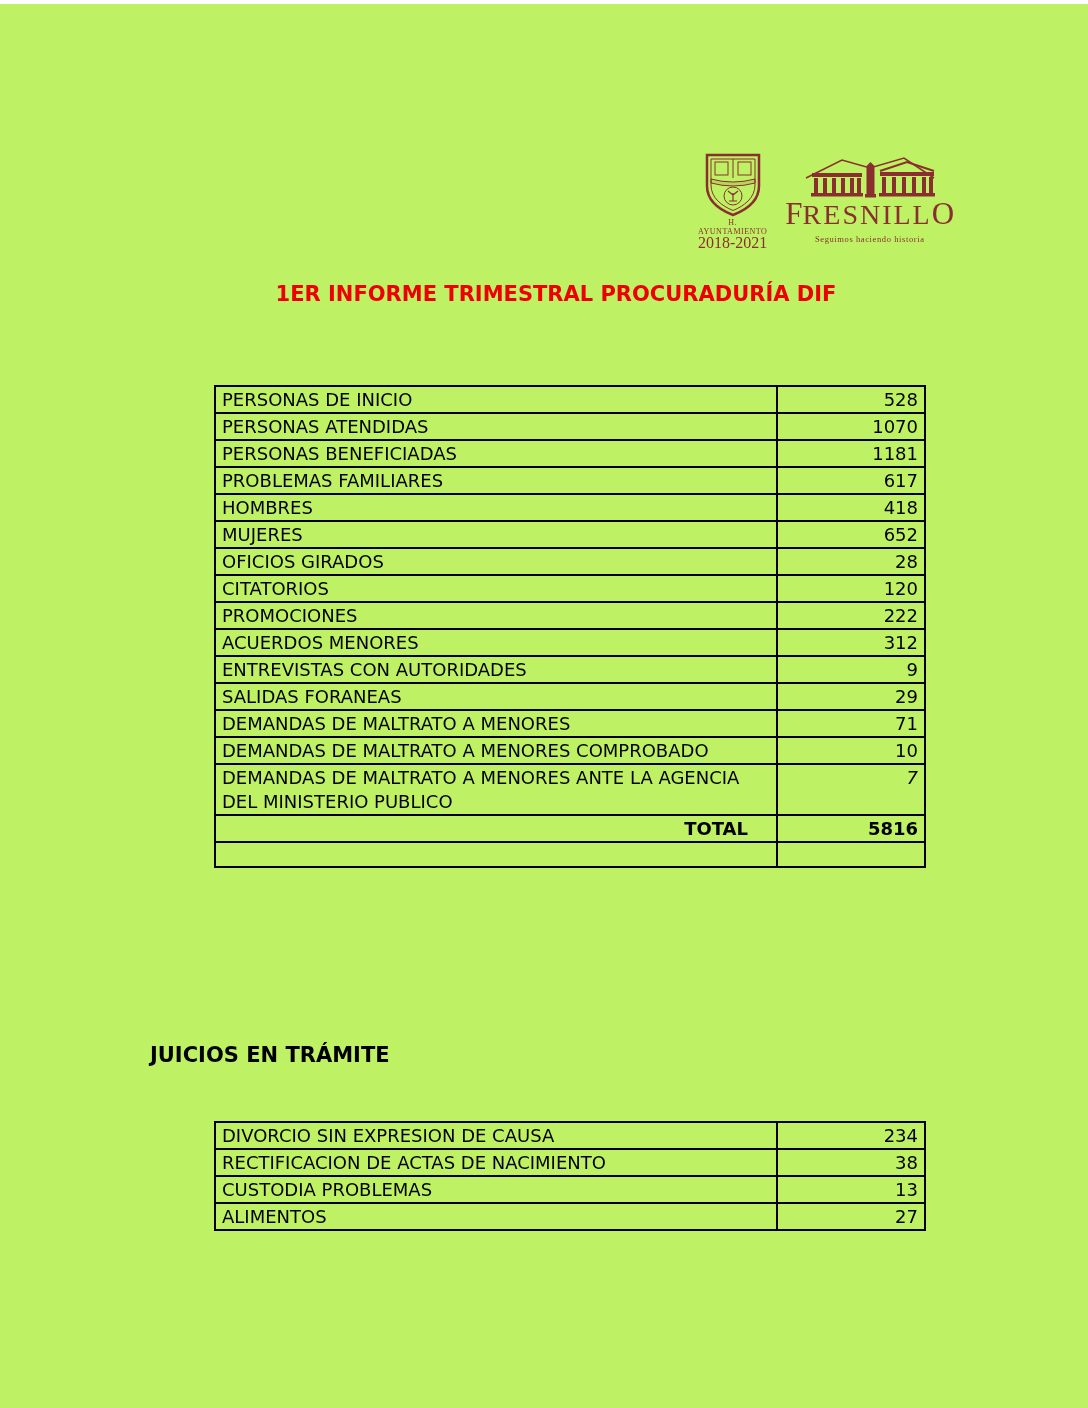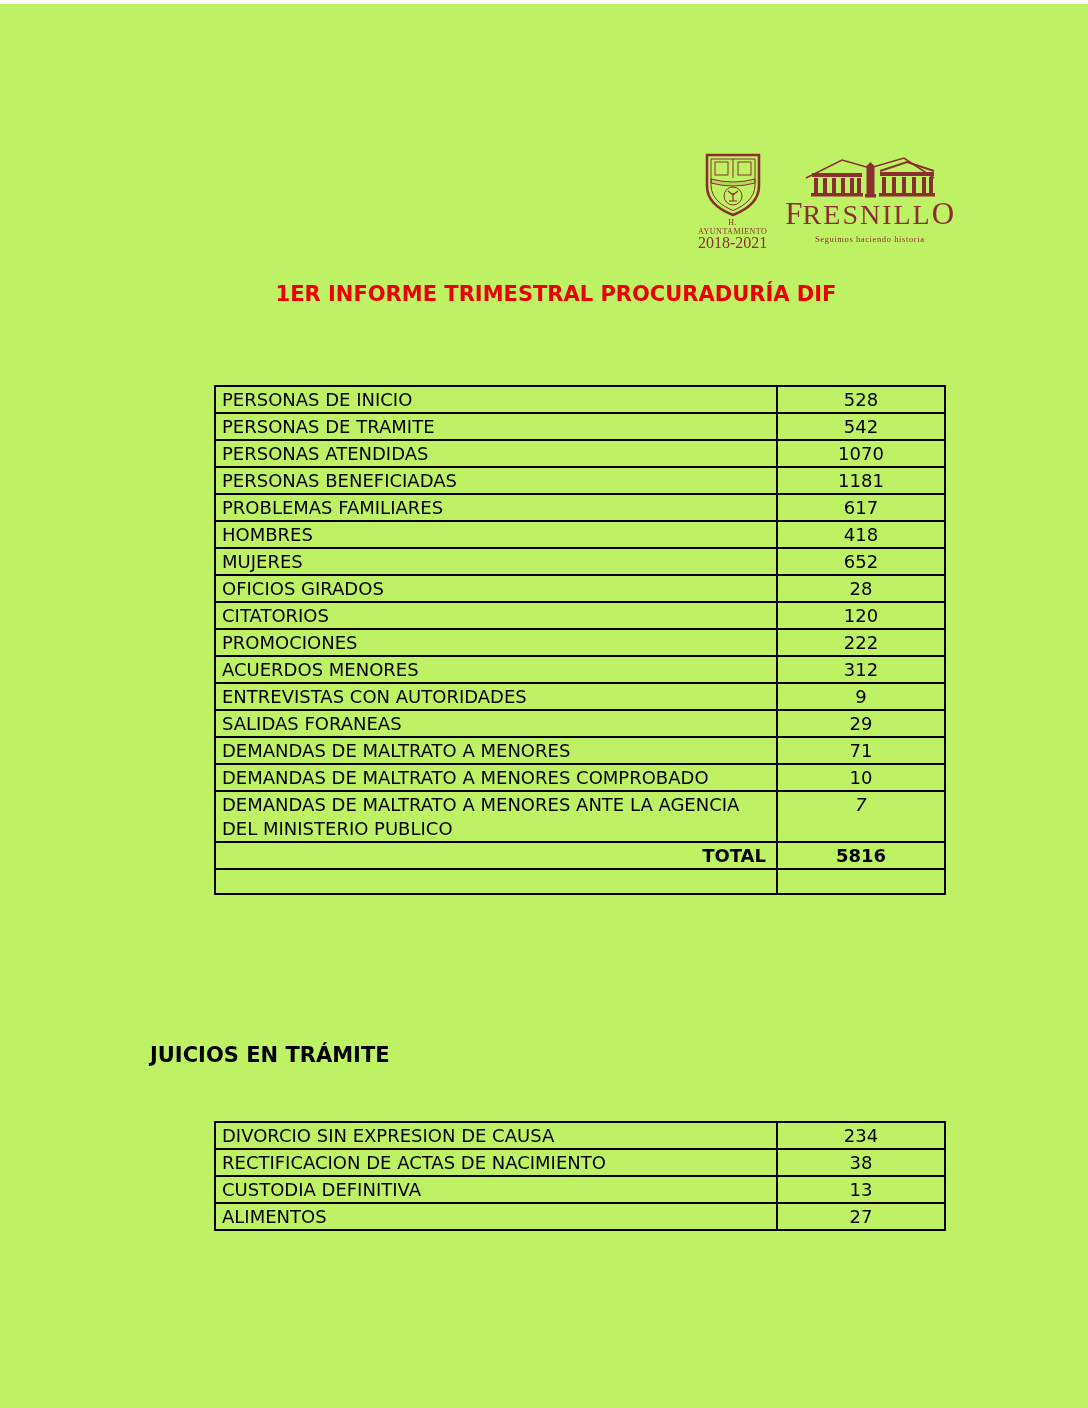--- a/index.html
+++ b/index.html
@@ -56,25 +56,25 @@
   }
   table.data-table td{
     border:2px solid #000;
     vertical-align:top;
     line-height:24px;
     padding:1px 6px 0 6px;
     height:25px;
     overflow:hidden;
   }
   td.lbl{width:562px;text-align:left;}
-  td.val{width:168px;text-align:center;}
+  td.val{width:148px;text-align:right;}
   td.lbl.justify{text-align:justify;}
   td.val.italic{font-style:italic;}
   tr.total-row td{font-weight:bold;}
-  tr.total-row td.lbl{text-align:right;padding-right:10px;}
+  tr.total-row td.lbl{text-align:right;padding-right:28px;}
   tr.empty-row td{height:25px;}
 </style>
 </head>
 <body>
 
 <div class="page">
 
   <div class="logo-block">
     <div class="crest">
       <span>
@@ -127,24 +127,20 @@
 
 
   <div class="tbl-wrap" id="table-personas">
     <table class="data-table">
       <tbody>
           <tr>
             <td class="lbl">PERSONAS DE INICIO</td>
             <td class="val">528</td>
           </tr>
       <tr>
-            <td class="lbl">PERSONAS DE TRAMITE</td>
-            <td class="val">542</td>
-          </tr>
-      <tr>
             <td class="lbl">PERSONAS ATENDIDAS</td>
             <td class="val">1070</td>
           </tr>
       <tr>
             <td class="lbl">PERSONAS BENEFICIADAS</td>
             <td class="val">1181</td>
           </tr>
       <tr>
             <td class="lbl">PROBLEMAS FAMILIARES</td>
             <td class="val">617</td>
@@ -212,21 +208,21 @@
       <tbody>
           <tr>
             <td class="lbl">DIVORCIO SIN EXPRESION DE CAUSA</td>
             <td class="val">234</td>
           </tr>
       <tr>
             <td class="lbl">RECTIFICACION DE ACTAS DE NACIMIENTO</td>
             <td class="val">38</td>
           </tr>
       <tr>
-            <td class="lbl">CUSTODIA DEFINITIVA</td>
+            <td class="lbl">CUSTODIA PROBLEMAS</td>
             <td class="val">13</td>
           </tr>
       <tr>
             <td class="lbl">ALIMENTOS</td>
             <td class="val">27</td>
           </tr>
     </tbody>
       </table>
   </div>
 

